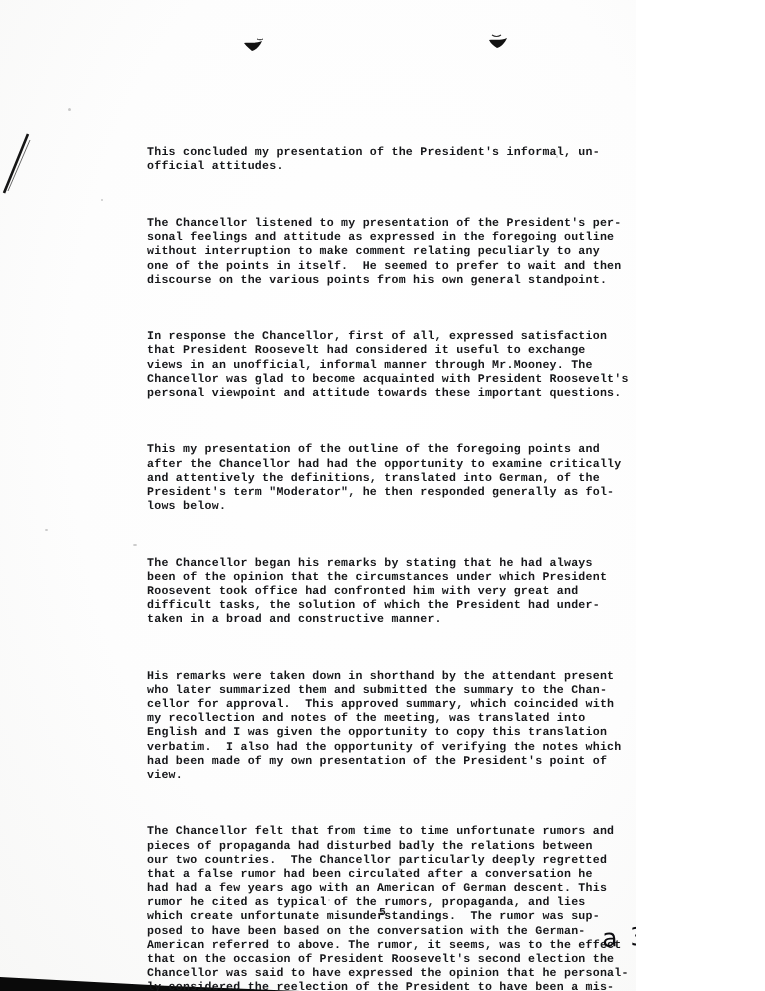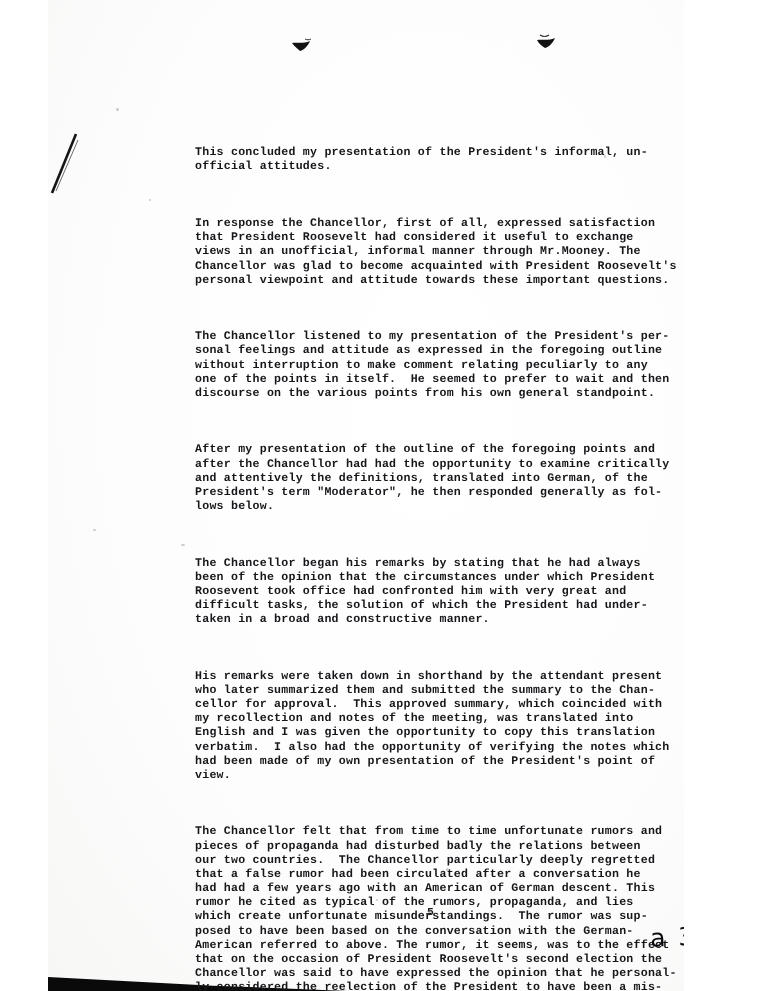--- a/index.html
+++ b/index.html
@@ -11,21 +11,20 @@
   body {
     font-family: "Liberation Mono", "DejaVu Sans Mono", monospace;
   }
 
   .page {
     position: relative;
     width: 636px;
     height: 991px;
     background: #fde047;
     overflow: hidden;
-    margin-left: 48px;
   }
 
   
   .paper-tone {
     position: absolute;
     left: 0; top: 0;
     width: 765px; height: 991px;
     background:
       radial-gradient(ellipse at 50% 40%, #ffffff 0%, #fdfdfd 58%, #f7f7f6 100%);
     pointer-events: none;
@@ -165,31 +164,31 @@
   <div class="speck" style="left:45px;  top:529px; width:3px; height:2px;"></div>
   <div class="speck" style="left:556px; top:155px; width:2px; height:3px;"></div>
   <div class="speck" style="left:670px; top:513px; width:2px; height:4px;"></div>
   <div class="speck" style="left:133px; top:544px; width:4px; height:2px;"></div>
   <div class="speck" style="left:398px; top:868px; width:3px; height:3px;"></div>
   <div class="speck" style="left:328px; top:899px; width:2px; height:2px;"></div>
 
   <div class="typescript">
     <p class="para">This concluded my presentation of the President's informal, un-
 official attitudes.</p>
+    <p class="para">The Chancellor listened to my presentation of the President's per-
+sonal feelings and attitude as expressed in the foregoing outline
+without interruption to make comment relating peculiarly to any
+one of the points in itself.  He seemed to prefer to wait and then
+discourse on the various points from his own general standpoint.</p>
     <p class="para">In response the Chancellor, first of all, expressed satisfaction
 that President Roosevelt had considered it useful to exchange
 views in an unofficial, informal manner through Mr.Mooney. The
 Chancellor was glad to become acquainted with President Roosevelt's
 personal viewpoint and attitude towards these important questions.</p>
-    <p class="para">The Chancellor listened to my presentation of the President's per-
-sonal feelings and attitude as expressed in the foregoing outline
-without interruption to make comment relating peculiarly to any
-one of the points in itself.  He seemed to prefer to wait and then
-discourse on the various points from his own general standpoint.</p>
-    <p class="para">After my presentation of the outline of the foregoing points and
+    <p class="para">This my presentation of the outline of the foregoing points and
 after the Chancellor had had the opportunity to examine critically
 and attentively the definitions, translated into German, of the
 President's term "Moderator", he then responded generally as fol-
 lows below.</p>
     <p class="para">The Chancellor began his remarks by stating that he had always
 been of the opinion that the circumstances under which President
 Roosevent took office had confronted him with very great and
 difficult tasks, the solution of which the President had under-
 taken in a broad and constructive manner.</p>
     <p class="para">His remarks were taken down in shorthand by the attendant present

